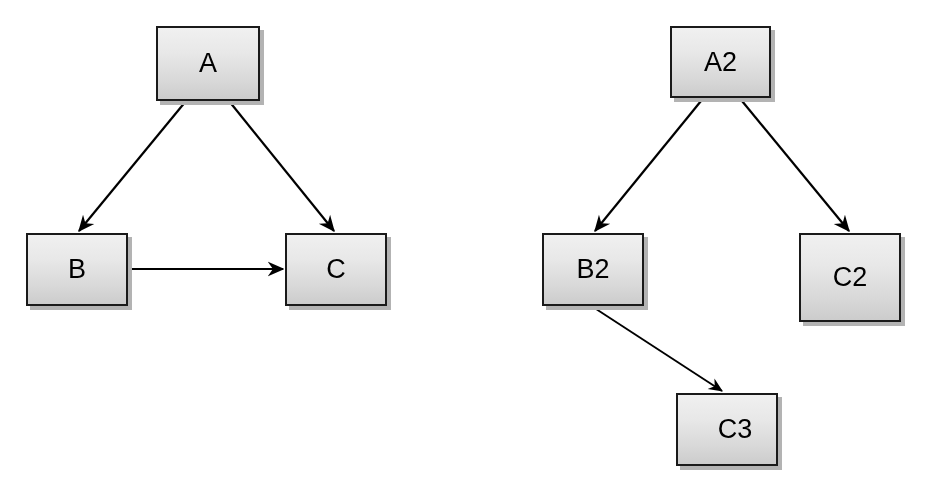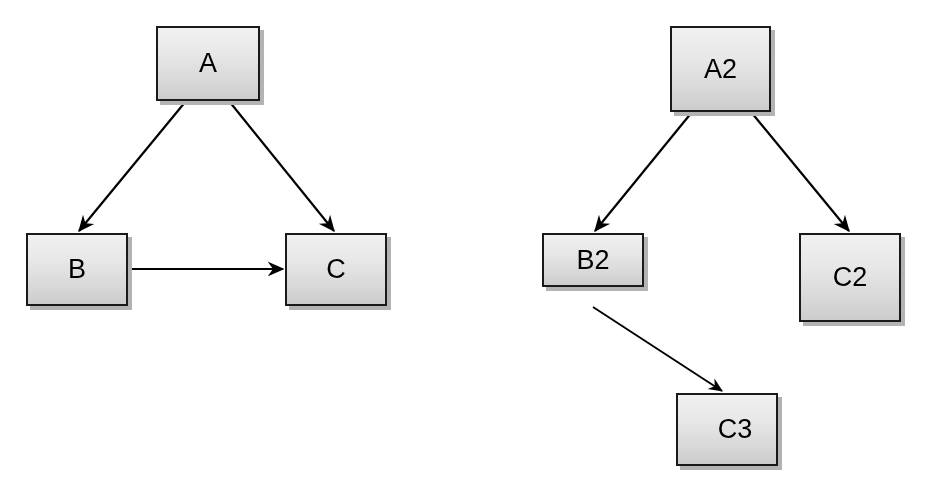--- a/index.html
+++ b/index.html
@@ -74,25 +74,25 @@
   </div>
 
   <div class="node" style="left:26px; top:233px; width:102px; height:73px;">
     <span class="node-label">B</span>
   </div>
 
   <div class="node" style="left:285px; top:233px; width:102px; height:73px;">
     <span class="node-label">C</span>
   </div>
 
-  <div class="node" style="left:670px; top:26px; width:101px; height:86px;">
+  <div class="node" style="left:670px; top:26px; width:101px; height:72px;">
     <span class="node-label">A2</span>
   </div>
 
-  <div class="node" style="left:542px; top:233px; width:102px; height:54px;">
+  <div class="node" style="left:542px; top:233px; width:102px; height:73px;">
     <span class="node-label">B2</span>
   </div>
 
   <div class="node" style="left:799px; top:233px; width:102px; height:89px;">
     <span class="node-label">C2</span>
   </div>
 
   <div class="node" style="left:676px; top:393px; width:102px; height:73px;padding-left:16px;">
     <span class="node-label">C3</span>
   </div>

